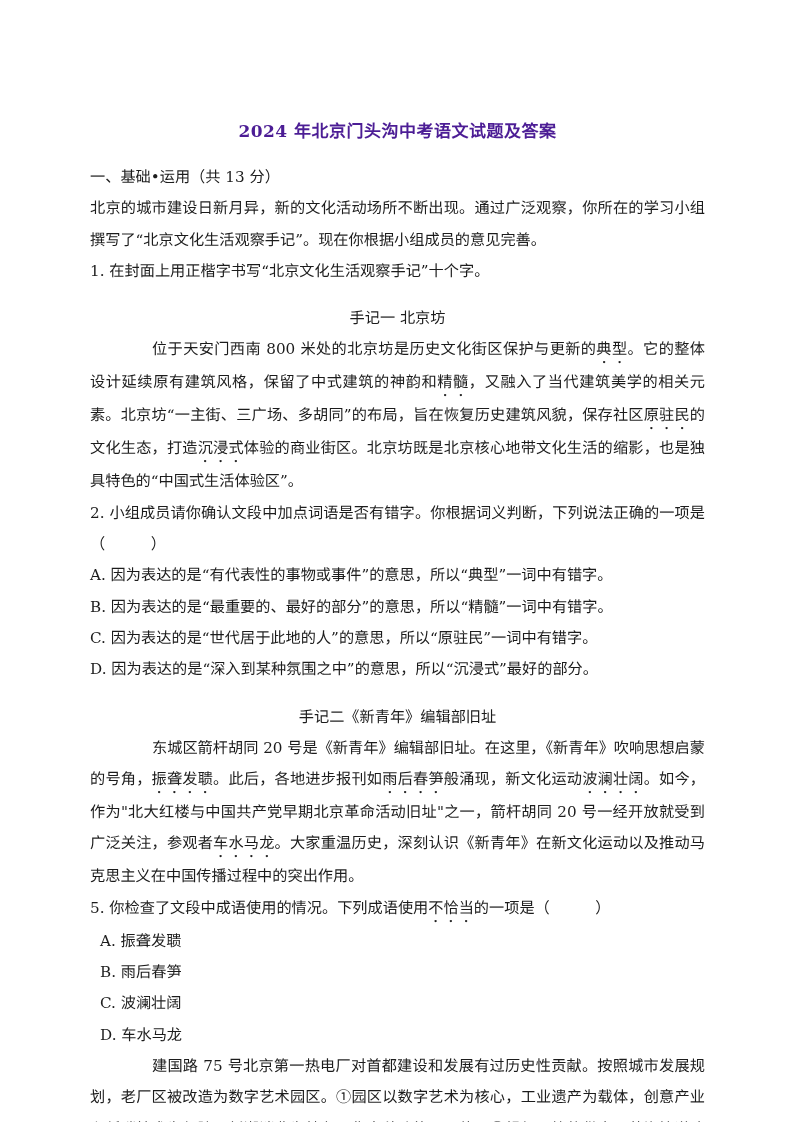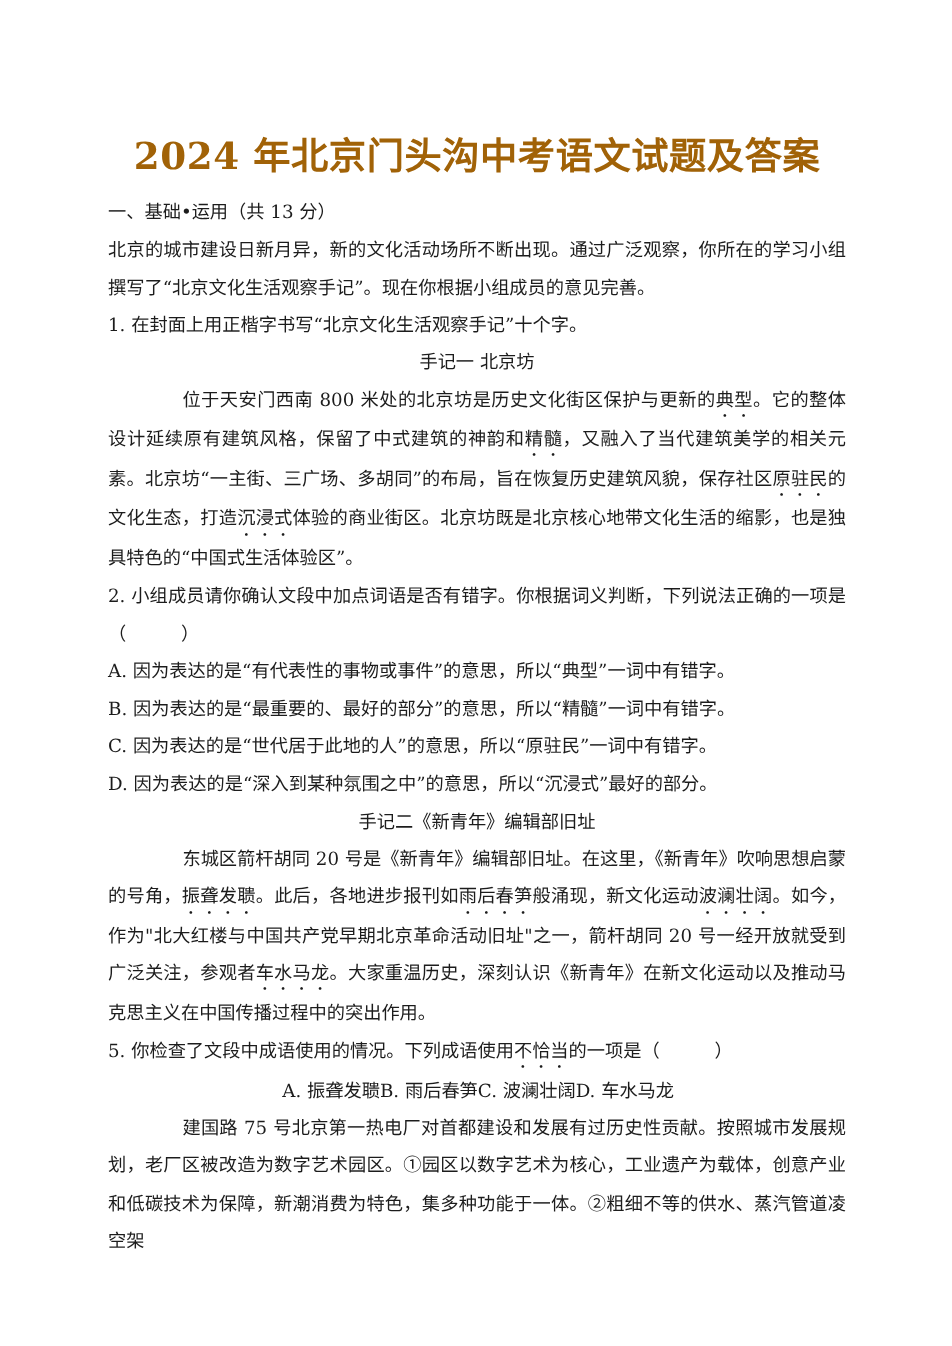--- a/index.html
+++ b/index.html
@@ -16,39 +16,40 @@
     padding: 113px 88px 0 90px;
     background: #ffffff;
     overflow: hidden;
     font-family: "DejaVu Serif", "Liberation Serif", serif;
     font-size: 15.2px;
     line-height: 31.3px;
     color: #1c1c1c;
   }
   .doc-title {
     margin: 0 0 13px 0;
-    font-size: 31px;
+    font-size: 17px;
     line-height: 36px;
     font-weight: 700;
     text-align: center;
     letter-spacing: 0.5px;
-    color: #a16207;
+    color: #4c1d95;
   }
   .block { margin: 0; }
   .heading { font-weight: 400; }
   .para { text-align: justify; }
   .para-indent {
     text-align: justify;
     text-indent: 62px;
   }
-  .center { text-align: center; }
+  .center { text-align: center; margin-top: 16px; }
   .options-row {
     display: flex;
-    justify-content: center;
+    justify-content: flex-start;
     padding: 0 8px 0 10px;
+    flex-direction: column;
   }
   .em-dot {
     -webkit-text-emphasis: filled dot #1c1c1c;
     -webkit-text-emphasis-position: under right;
     text-emphasis: filled dot #1c1c1c;
     text-emphasis-position: under right;
   }
 </style>
 </head>
 <body>

